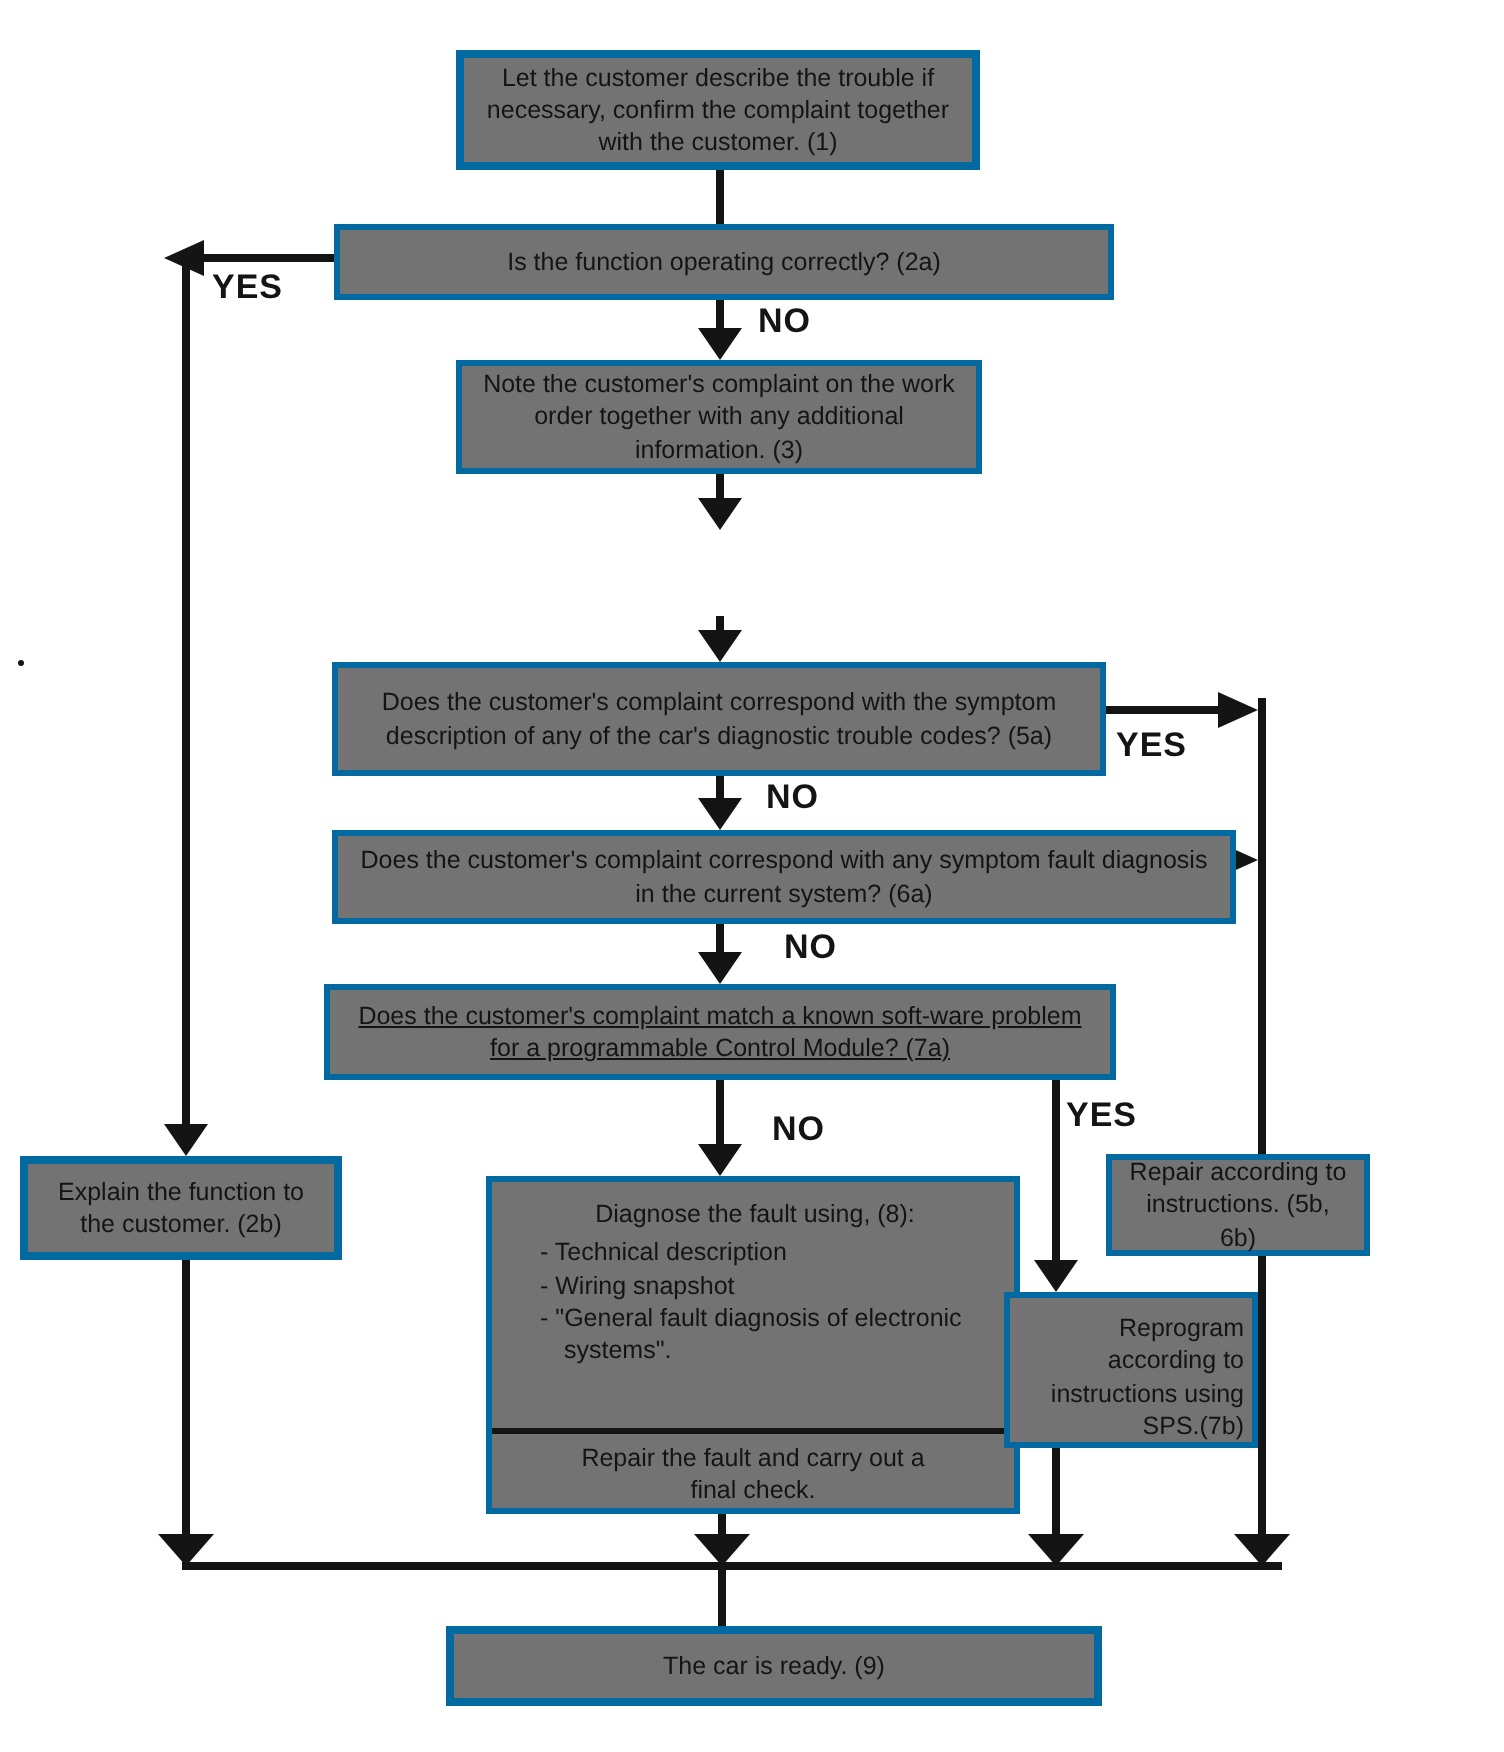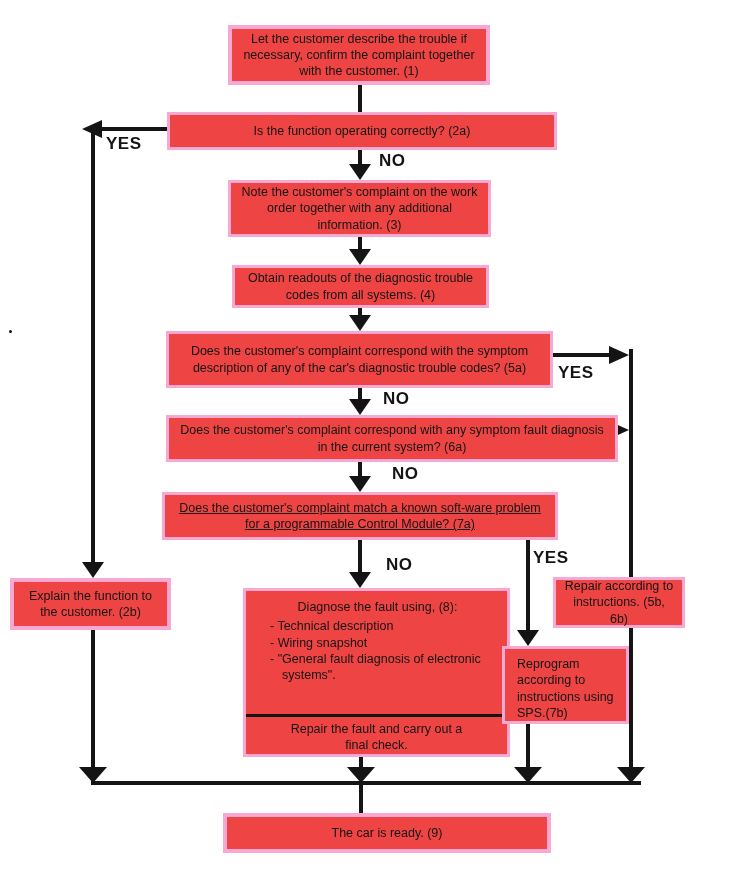--- a/index.html
+++ b/index.html
@@ -1,22 +1,22 @@
 <!DOCTYPE html>
 <html><head>
 <meta charset="utf-8">
 <style>
   html,body { margin:0; padding:0; background:#ffffff; }
   .canvas {
     position:relative; width:752px; height:876px; background:#ffffff;
     font-family:"Liberation Sans", sans-serif; color:#141414;
   }
   .box {
-    position:absolute; box-sizing:border-box; background:#ef4444;
-    border:3px solid #f9a8d4; display:flex; align-items:center; justify-content:center;
+    position:absolute; box-sizing:border-box; background:#737373;
+    border:3px solid #0369a1; display:flex; align-items:center; justify-content:center;
     text-align:center; font-size:12.5px; line-height:1.3; padding:2px 8px;
   }
   .box.thick { border-width:4px; }
   .hl { position:absolute; height:4px; background:#141414; }
   .vl { position:absolute; width:4px; background:#141414; }
   .arrD { position:absolute; width:0; height:0;
           border-left:11px solid transparent; border-right:11px solid transparent;
           border-top:16px solid #141414; }
   .arrD.big { border-left-width:14px; border-right-width:14px; }
   .arrR { position:absolute; width:0; height:0;
@@ -27,21 +27,21 @@
           border-right:20px solid #141414; }
   .lbl { position:absolute; font-size:17px; font-weight:bold; letter-spacing:0.5px; }
   
   .b8 { display:block; padding:0; }
   .b8-top { box-sizing:border-box; height:126px; border-bottom:3px solid #141414;
             padding:8px 8px 0 24px; text-align:left; }
   .b8-title { text-align:center; padding-right:14px; margin-bottom:3px; }
   .b8-item { padding-left:12px; text-indent:-12px; }
   .b8-footer { box-sizing:border-box; height:40px; display:flex; align-items:center;
                justify-content:center; text-align:center; padding:0 34px; }
-  .b7b { align-items:flex-start; justify-content:flex-start; text-align:left;
+  .b7b { align-items:flex-start; justify-content:flex-start; text-align:right;
          padding:7px 4px 0 12px; }
   .speck { position:absolute; width:3px; height:3px; background:#141414; border-radius:50%; }
 </style>
 </head>
 <body>
 
 <div class="canvas">
 
   <div class="speck" style="left:9px; top:330px;"></div>
 
@@ -108,23 +108,20 @@
   </div>
 
   <div class="box" style="left:167px; top:112px; width:390px; height:38px;">
     <span>Is the function operating correctly?  (2a)</span>
   </div>
 
   <div class="box" style="left:228px; top:180px; width:263px; height:57px;">
     <span>Note the customer's complaint on the work order together with any additional information.  (3)</span>
   </div>
 
-  <div class="box" style="left:232px; top:265px; width:257px; height:43px;">
-    <span>Obtain readouts of the diagnostic trouble codes from all systems. (4)</span>
-  </div>
 
   <div class="box" style="left:166px; top:331px; width:387px; height:57px;">
     <span>Does the customer's complaint correspond with the symptom description of any of the car's diagnostic trouble codes? (5a)</span>
   </div>
 
   <div class="box" style="left:166px; top:415px; width:452px; height:47px;">
     <span>Does the customer's complaint correspond with any symptom fault diagnosis in the current system? (6a)</span>
   </div>
 
   <div class="box" style="left:162px; top:492px; width:396px; height:48px;text-decoration:underline;">

